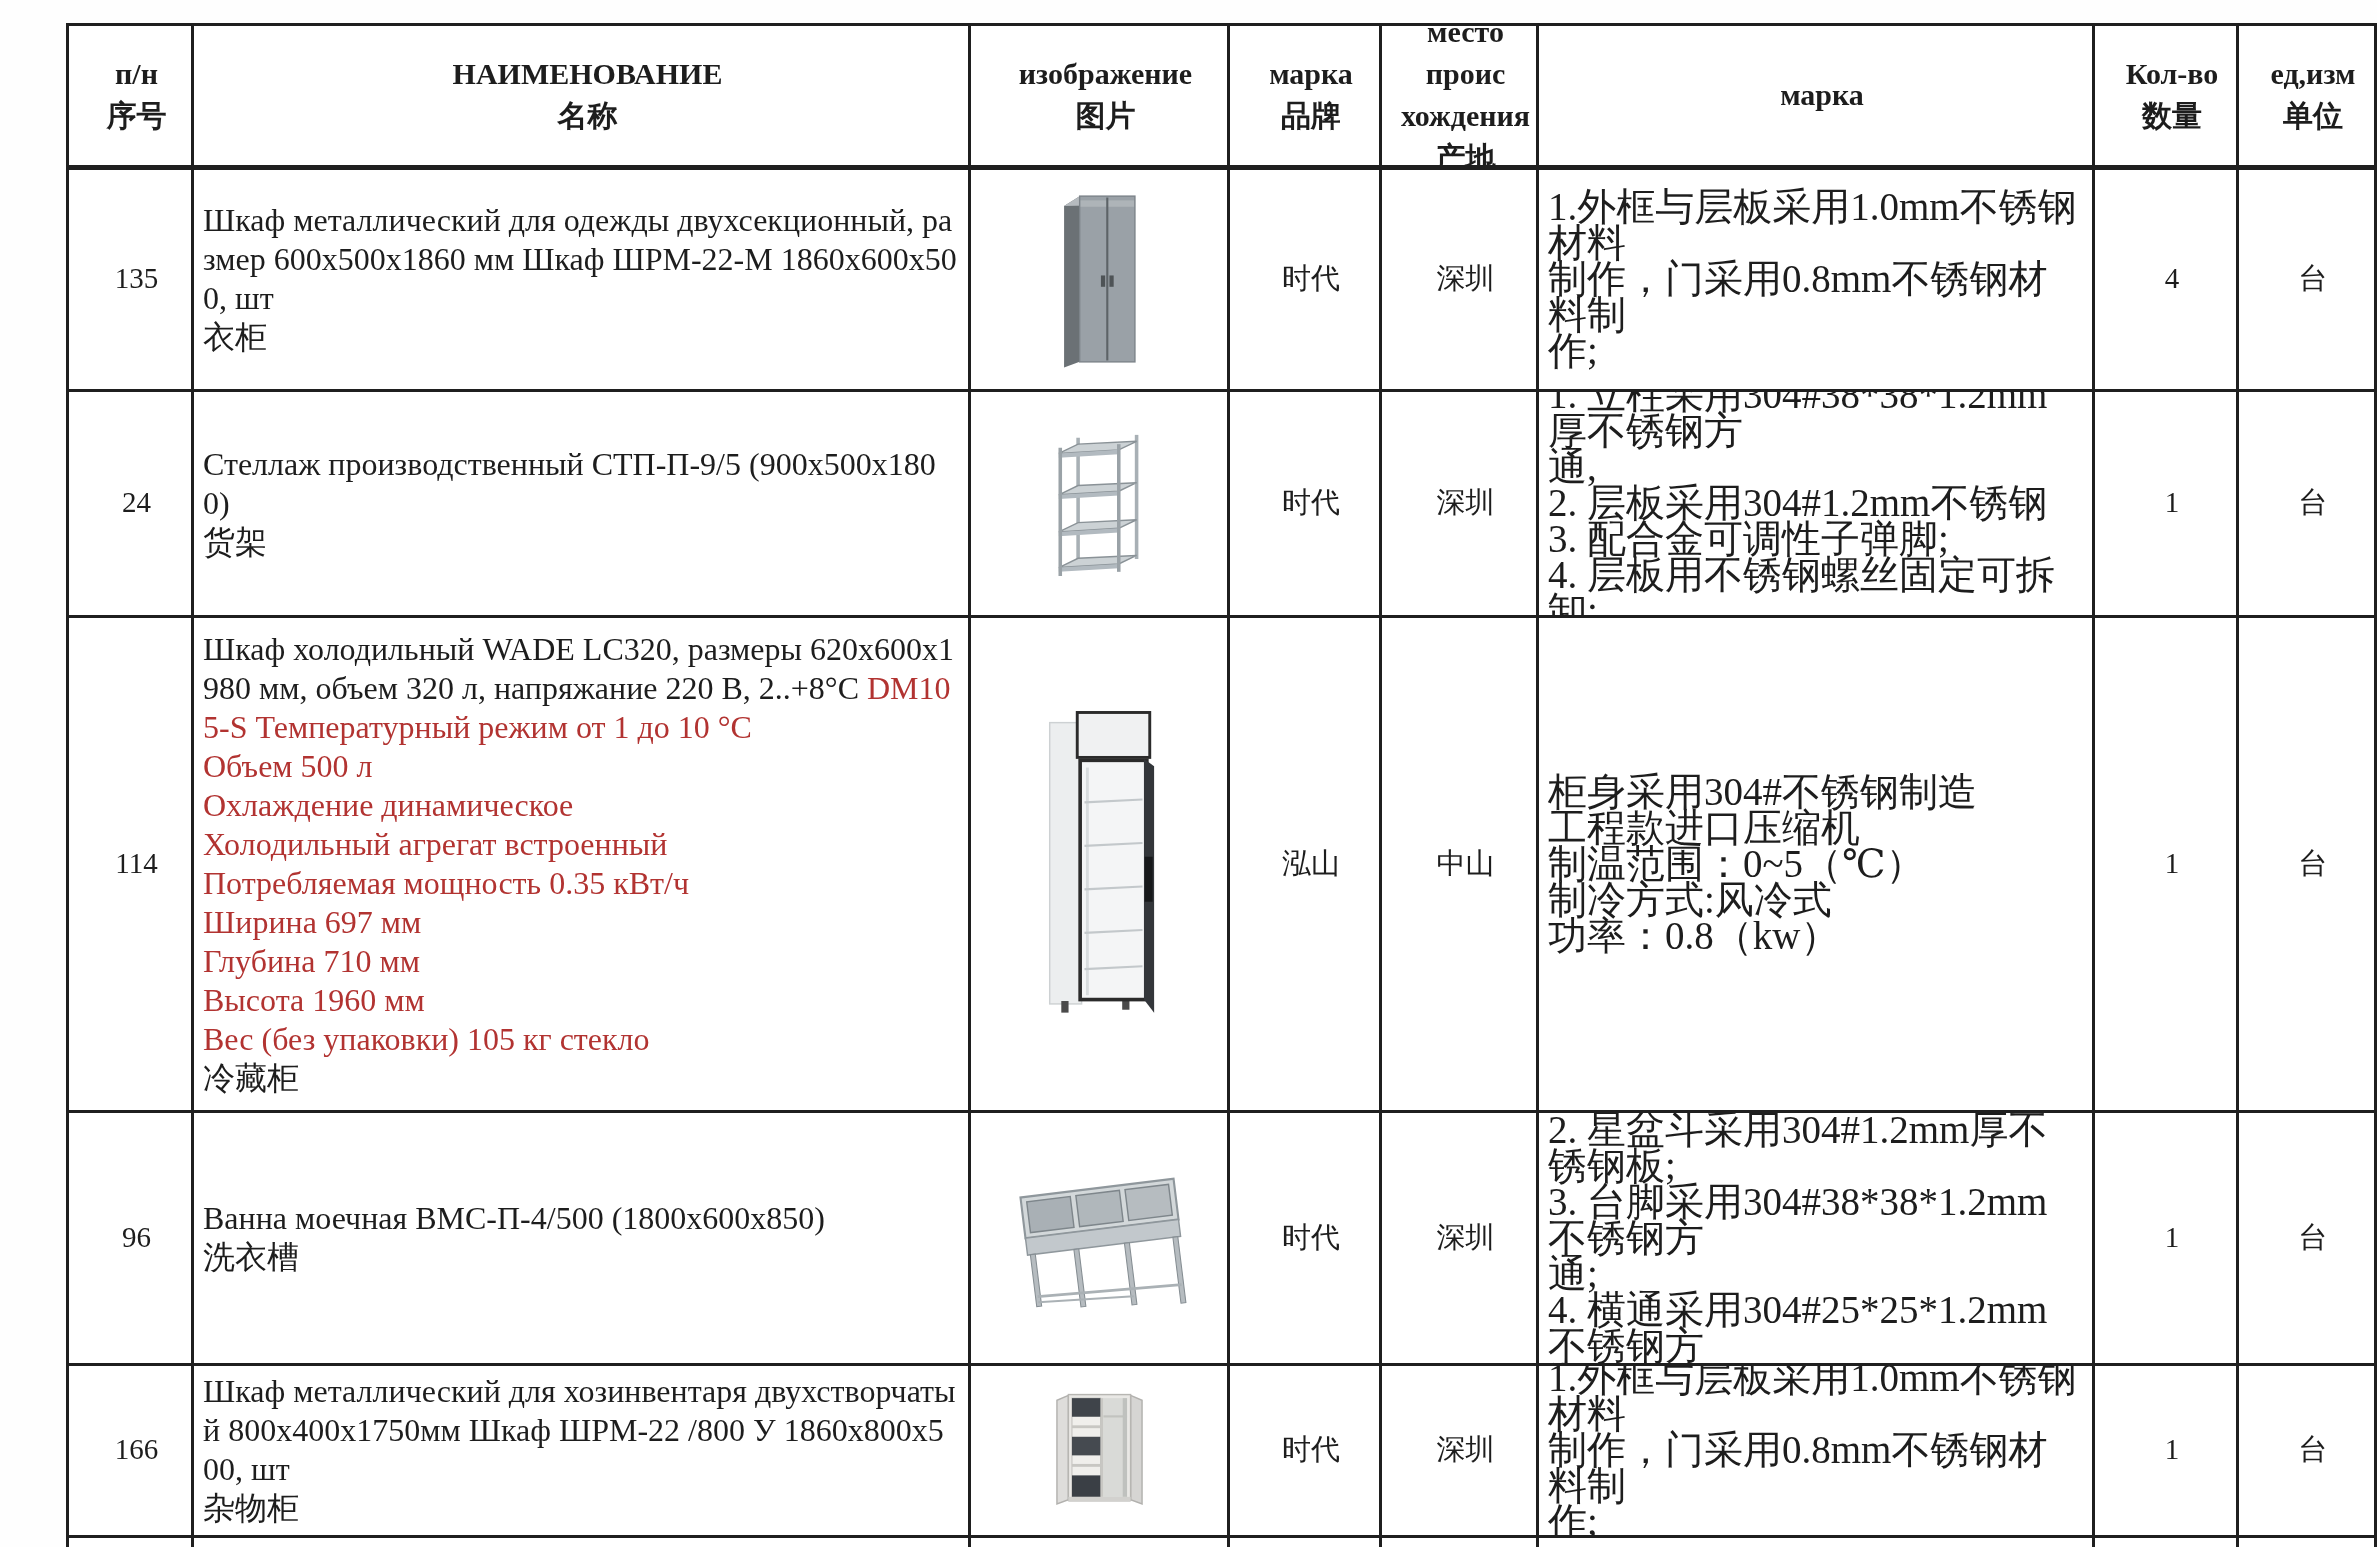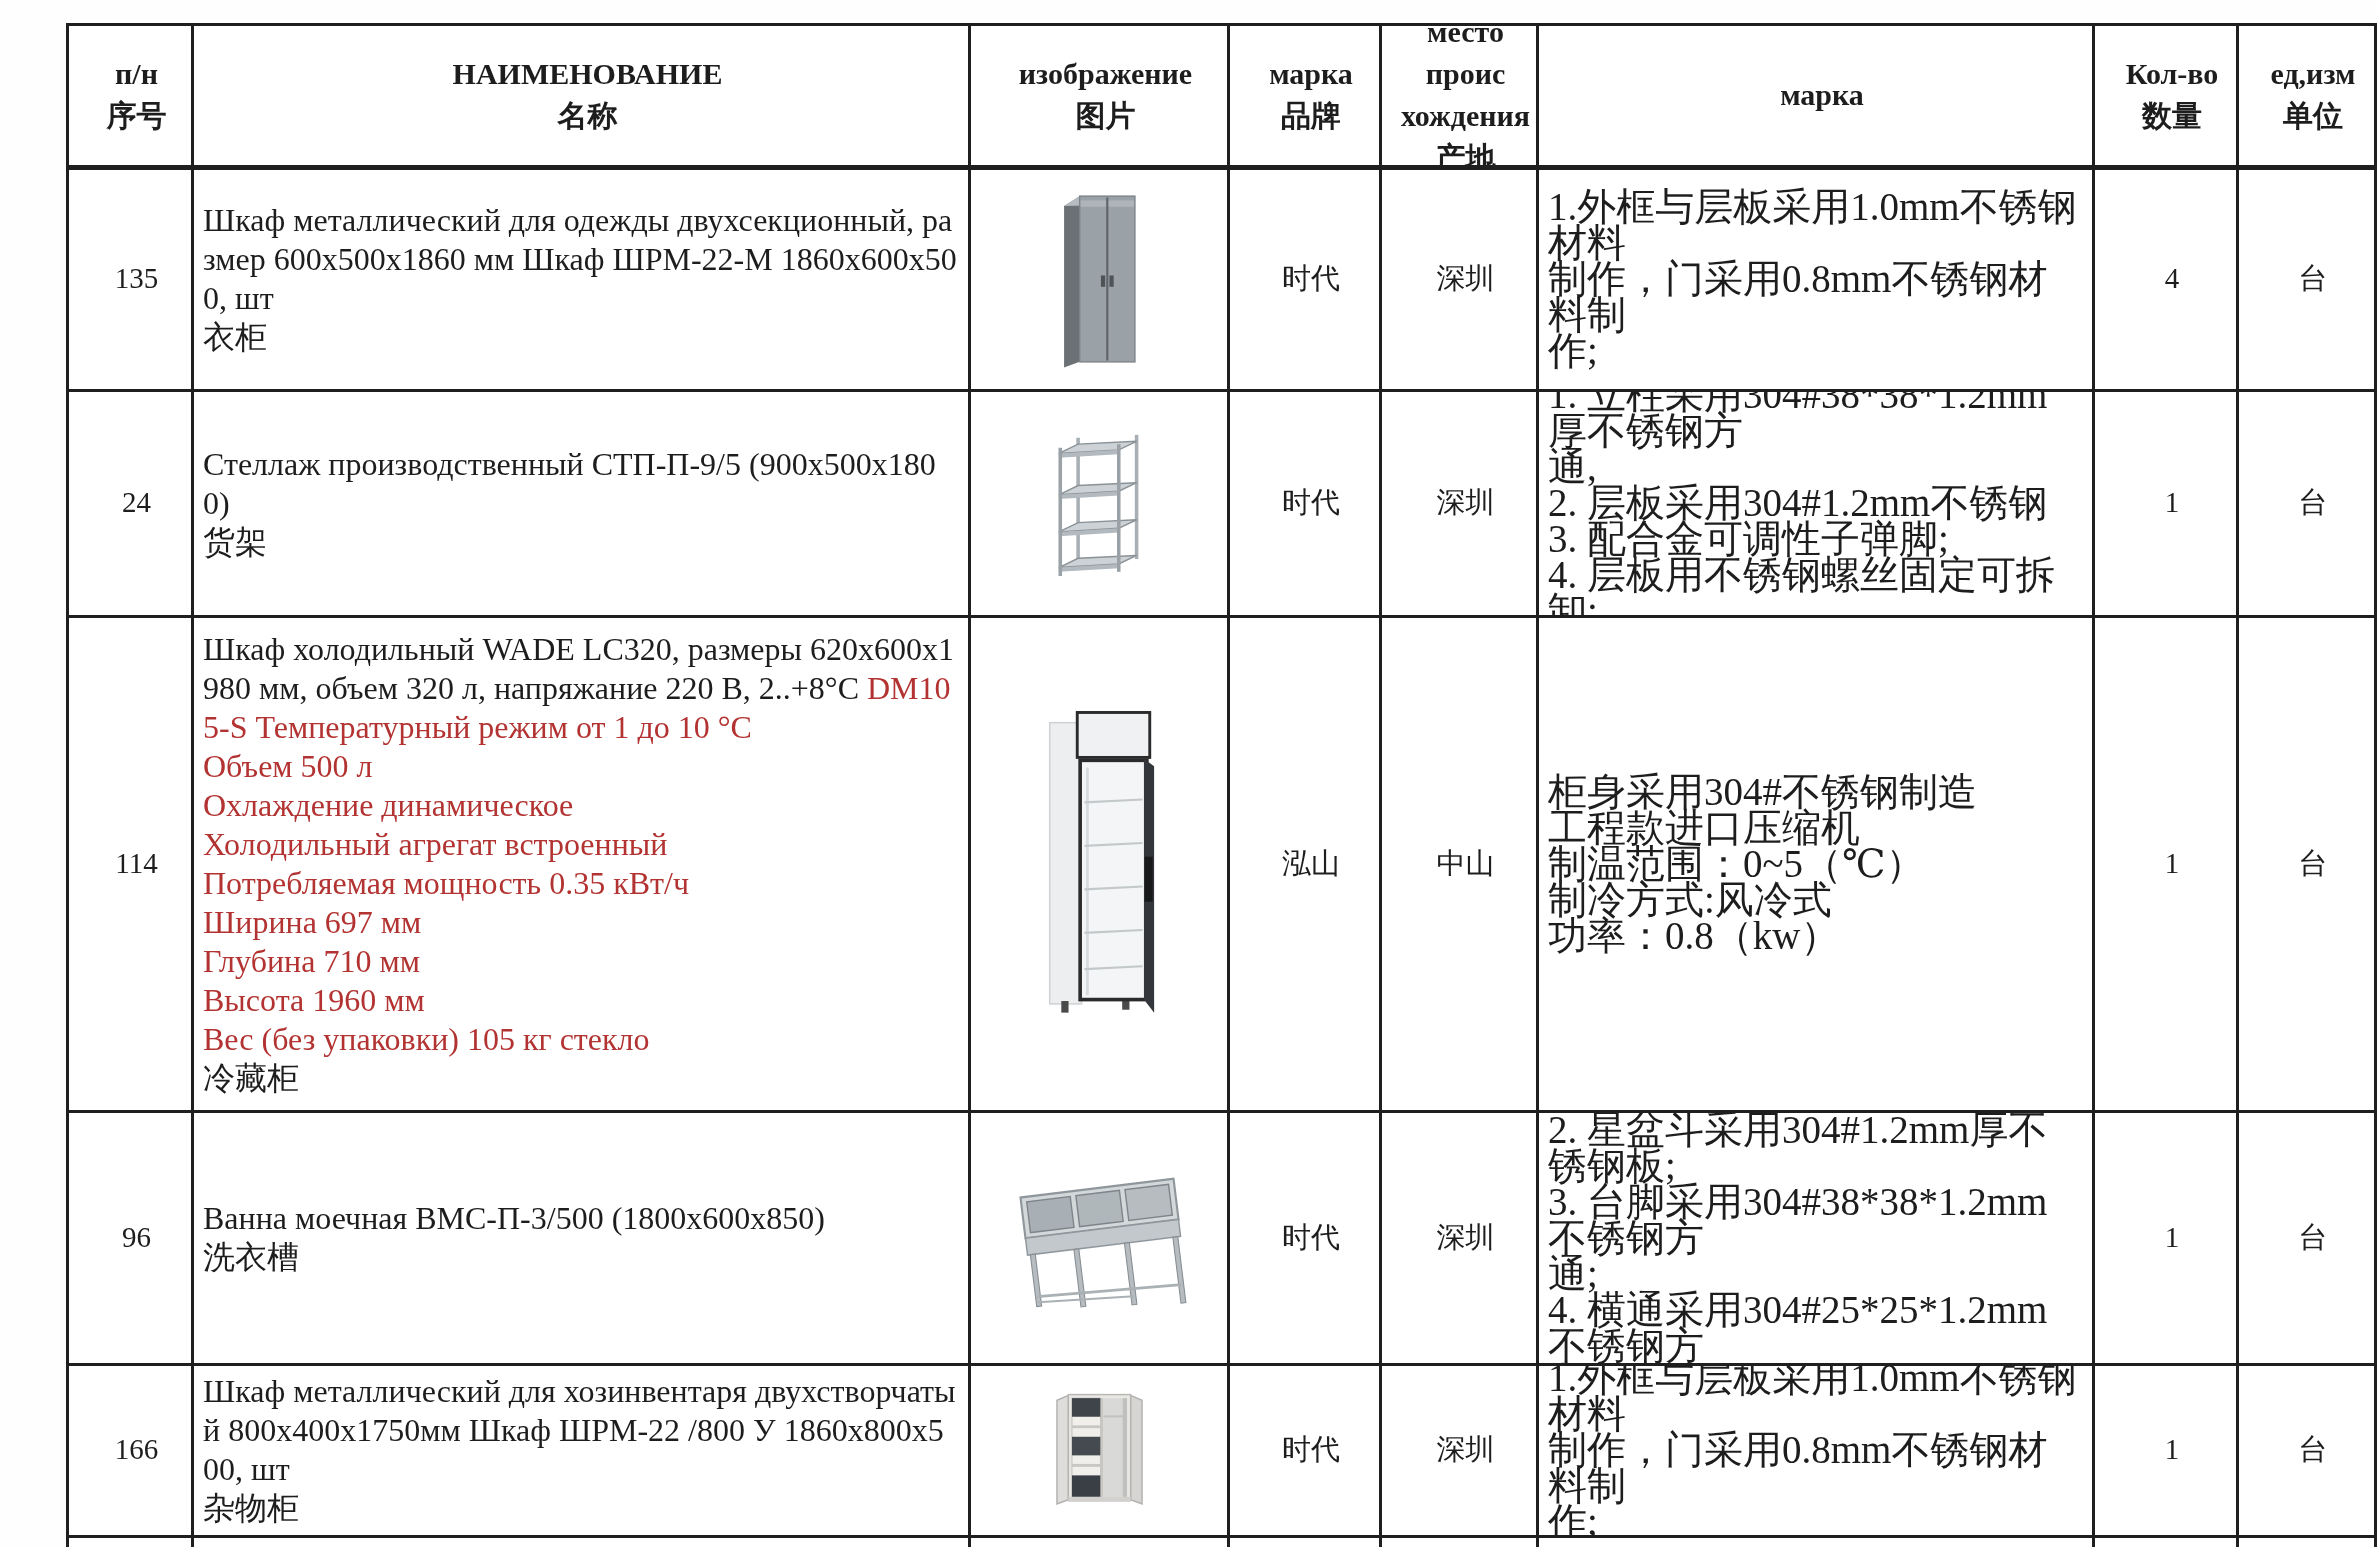--- a/index.html
+++ b/index.html
@@ -139,21 +139,21 @@
   <div class="cell">中山</div>
   <div class="cell c-left tech-cell">柜身采用304#不锈钢制造
 工程款进口压缩机
 制温范围：0~5（℃）
 制冷方式:风冷式
 功率：0.8（kw）</div>
   <div class="cell">1</div>
   <div class="cell">台</div>
 
   <div class="cell">96</div>
-  <div class="cell c-left name-cell"><span><span>Ванна моечная ВМС-П-3/500 (1800x600x850)</span><span class="red"></span><span>
+  <div class="cell c-left name-cell"><span><span>Ванна моечная ВМС-П-4/500 (1800x600x850)</span><span class="red"></span><span>
 洗衣槽</span></span></div>
   <div class="cell imgc">
     <svg viewBox="0 0 250 205" width="178" height="145">
       <g transform="translate(14,46) rotate(-7)">
         <rect x="0" y="0" width="218" height="58" fill="#d3d8da" stroke="#8f979c" stroke-width="3"></rect>
         <rect x="8" y="7" width="62" height="44" fill="#a9b0b5" stroke="#7e868b" stroke-width="2"></rect>
         <rect x="78" y="7" width="62" height="44" fill="#b0b7bb" stroke="#7e868b" stroke-width="2"></rect>
         <rect x="148" y="7" width="62" height="44" fill="#b6bcc0" stroke="#7e868b" stroke-width="2"></rect>
         <rect x="0" y="58" width="218" height="24" fill="#c2c8cc" stroke="#8f979c" stroke-width="2"></rect>
         <rect x="4" y="82" width="7" height="74" fill="#b6bcc0" stroke="#868e93" stroke-width="1.5"></rect>

